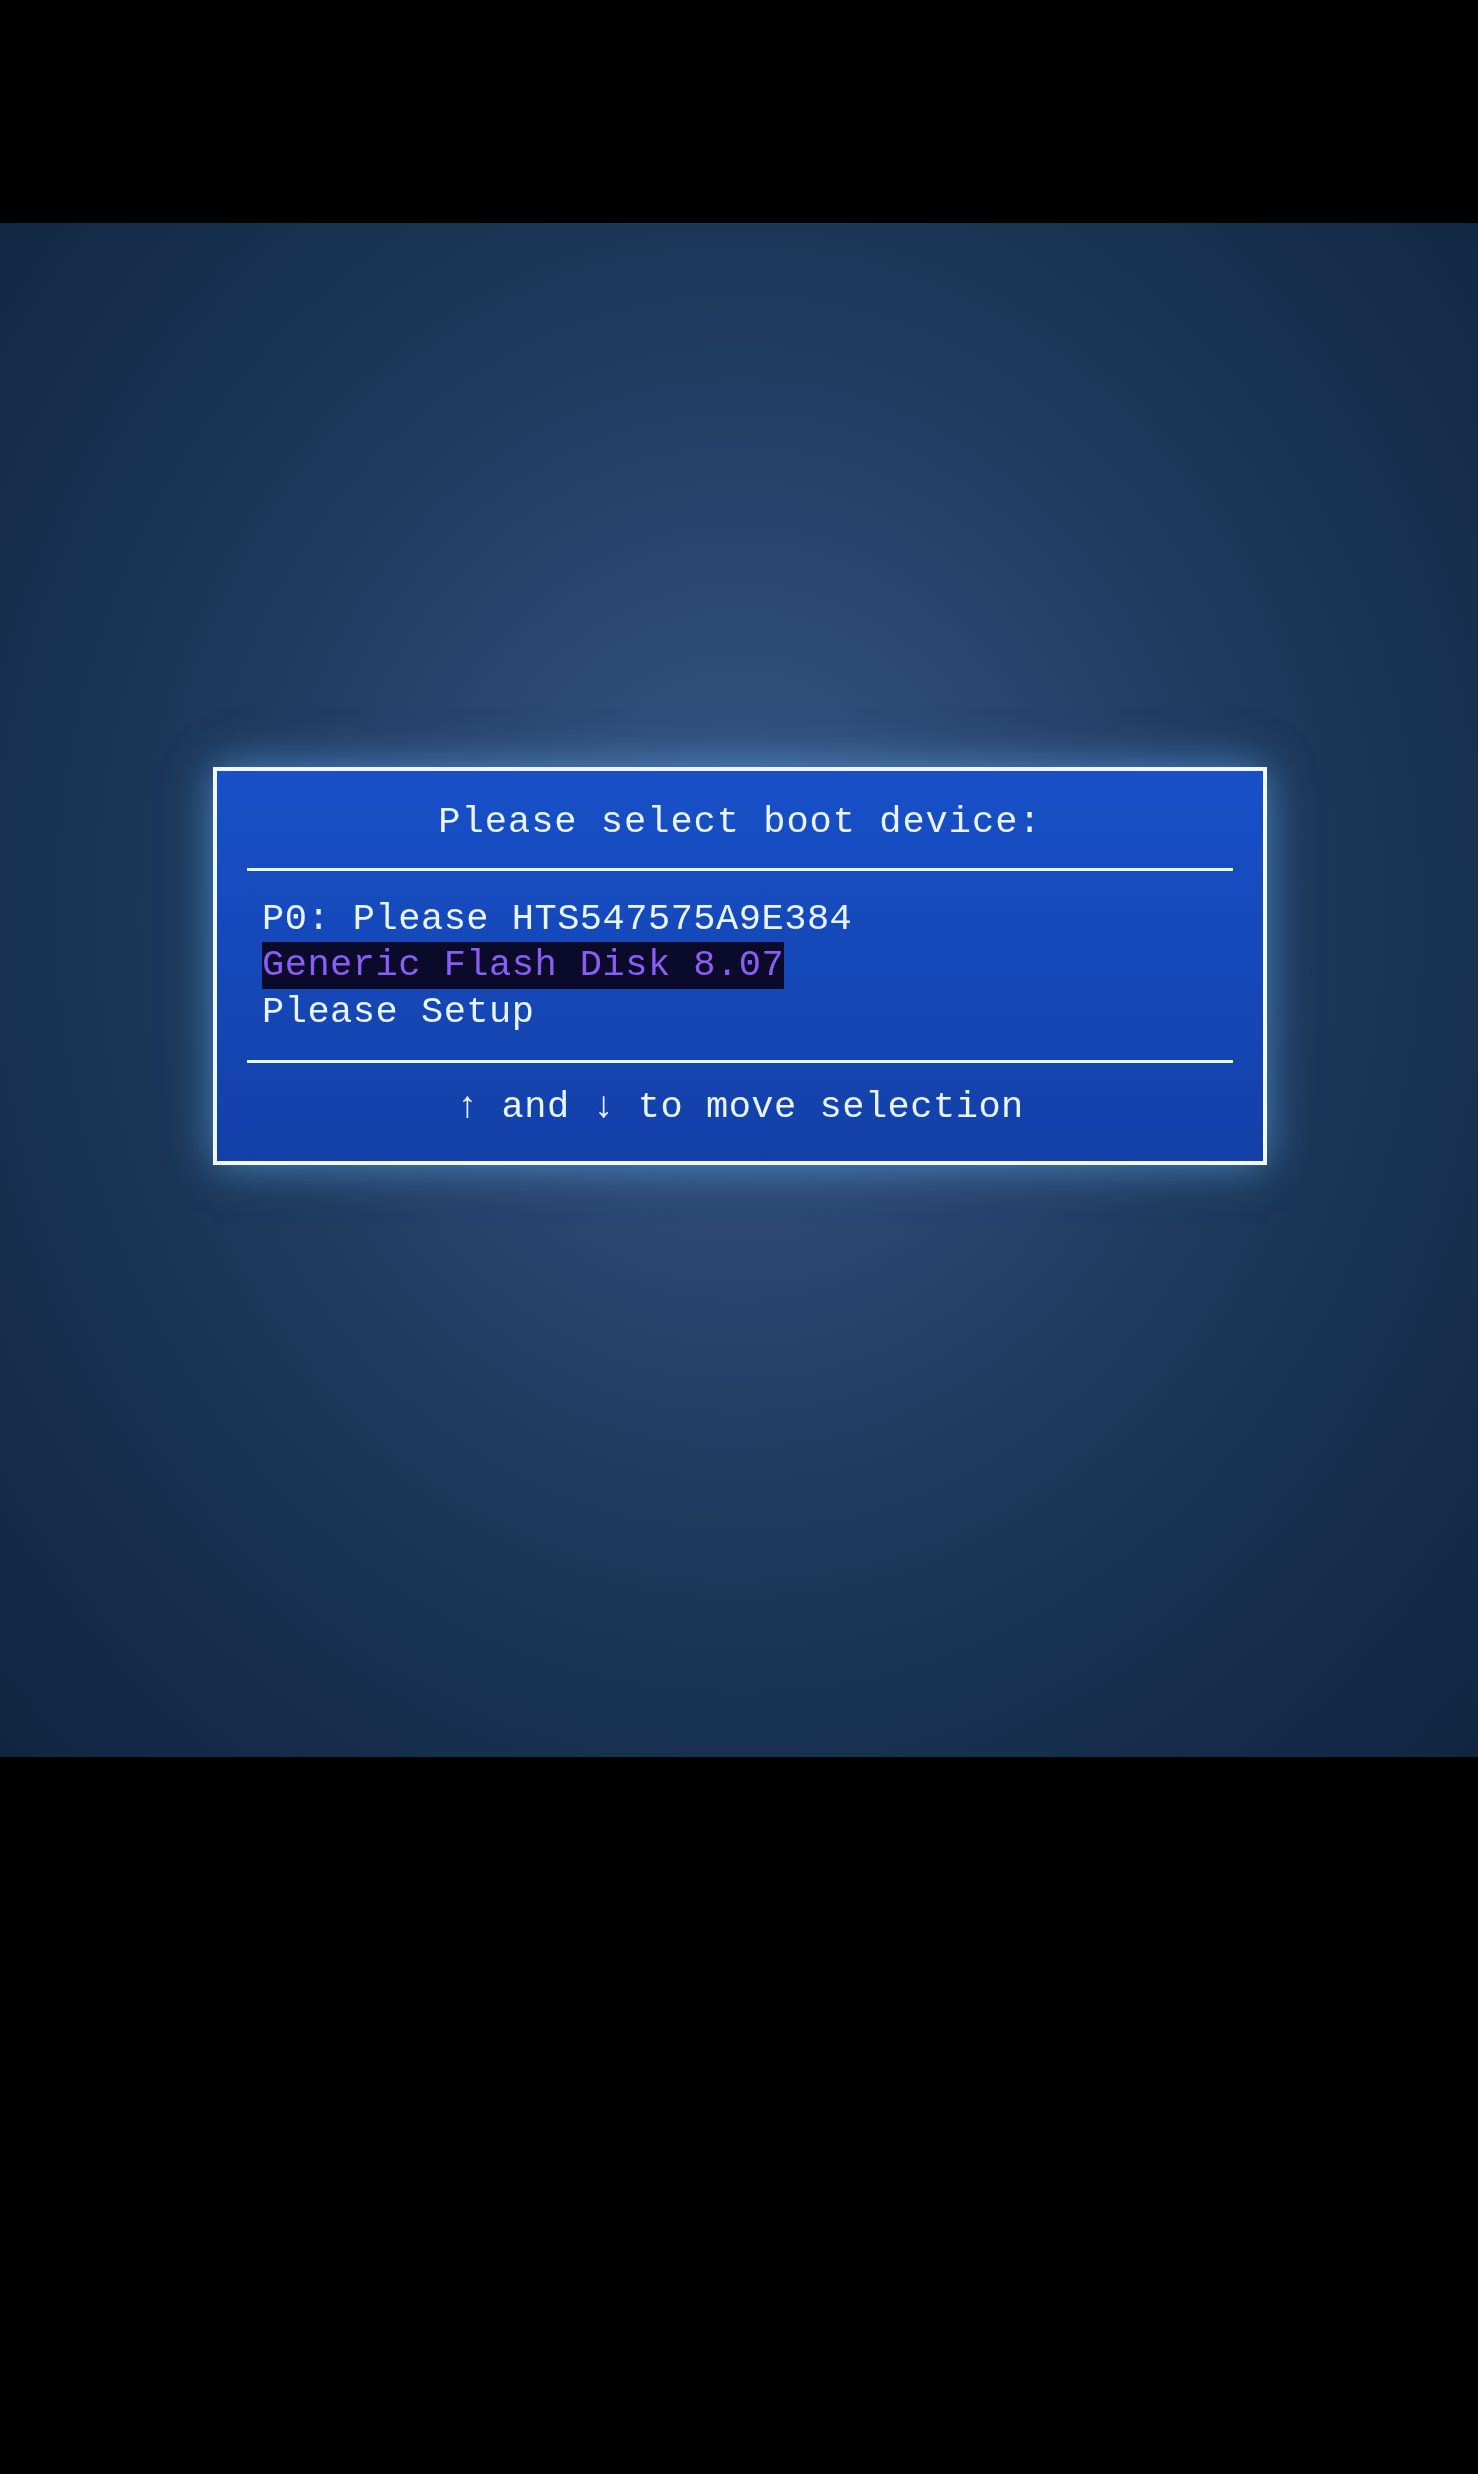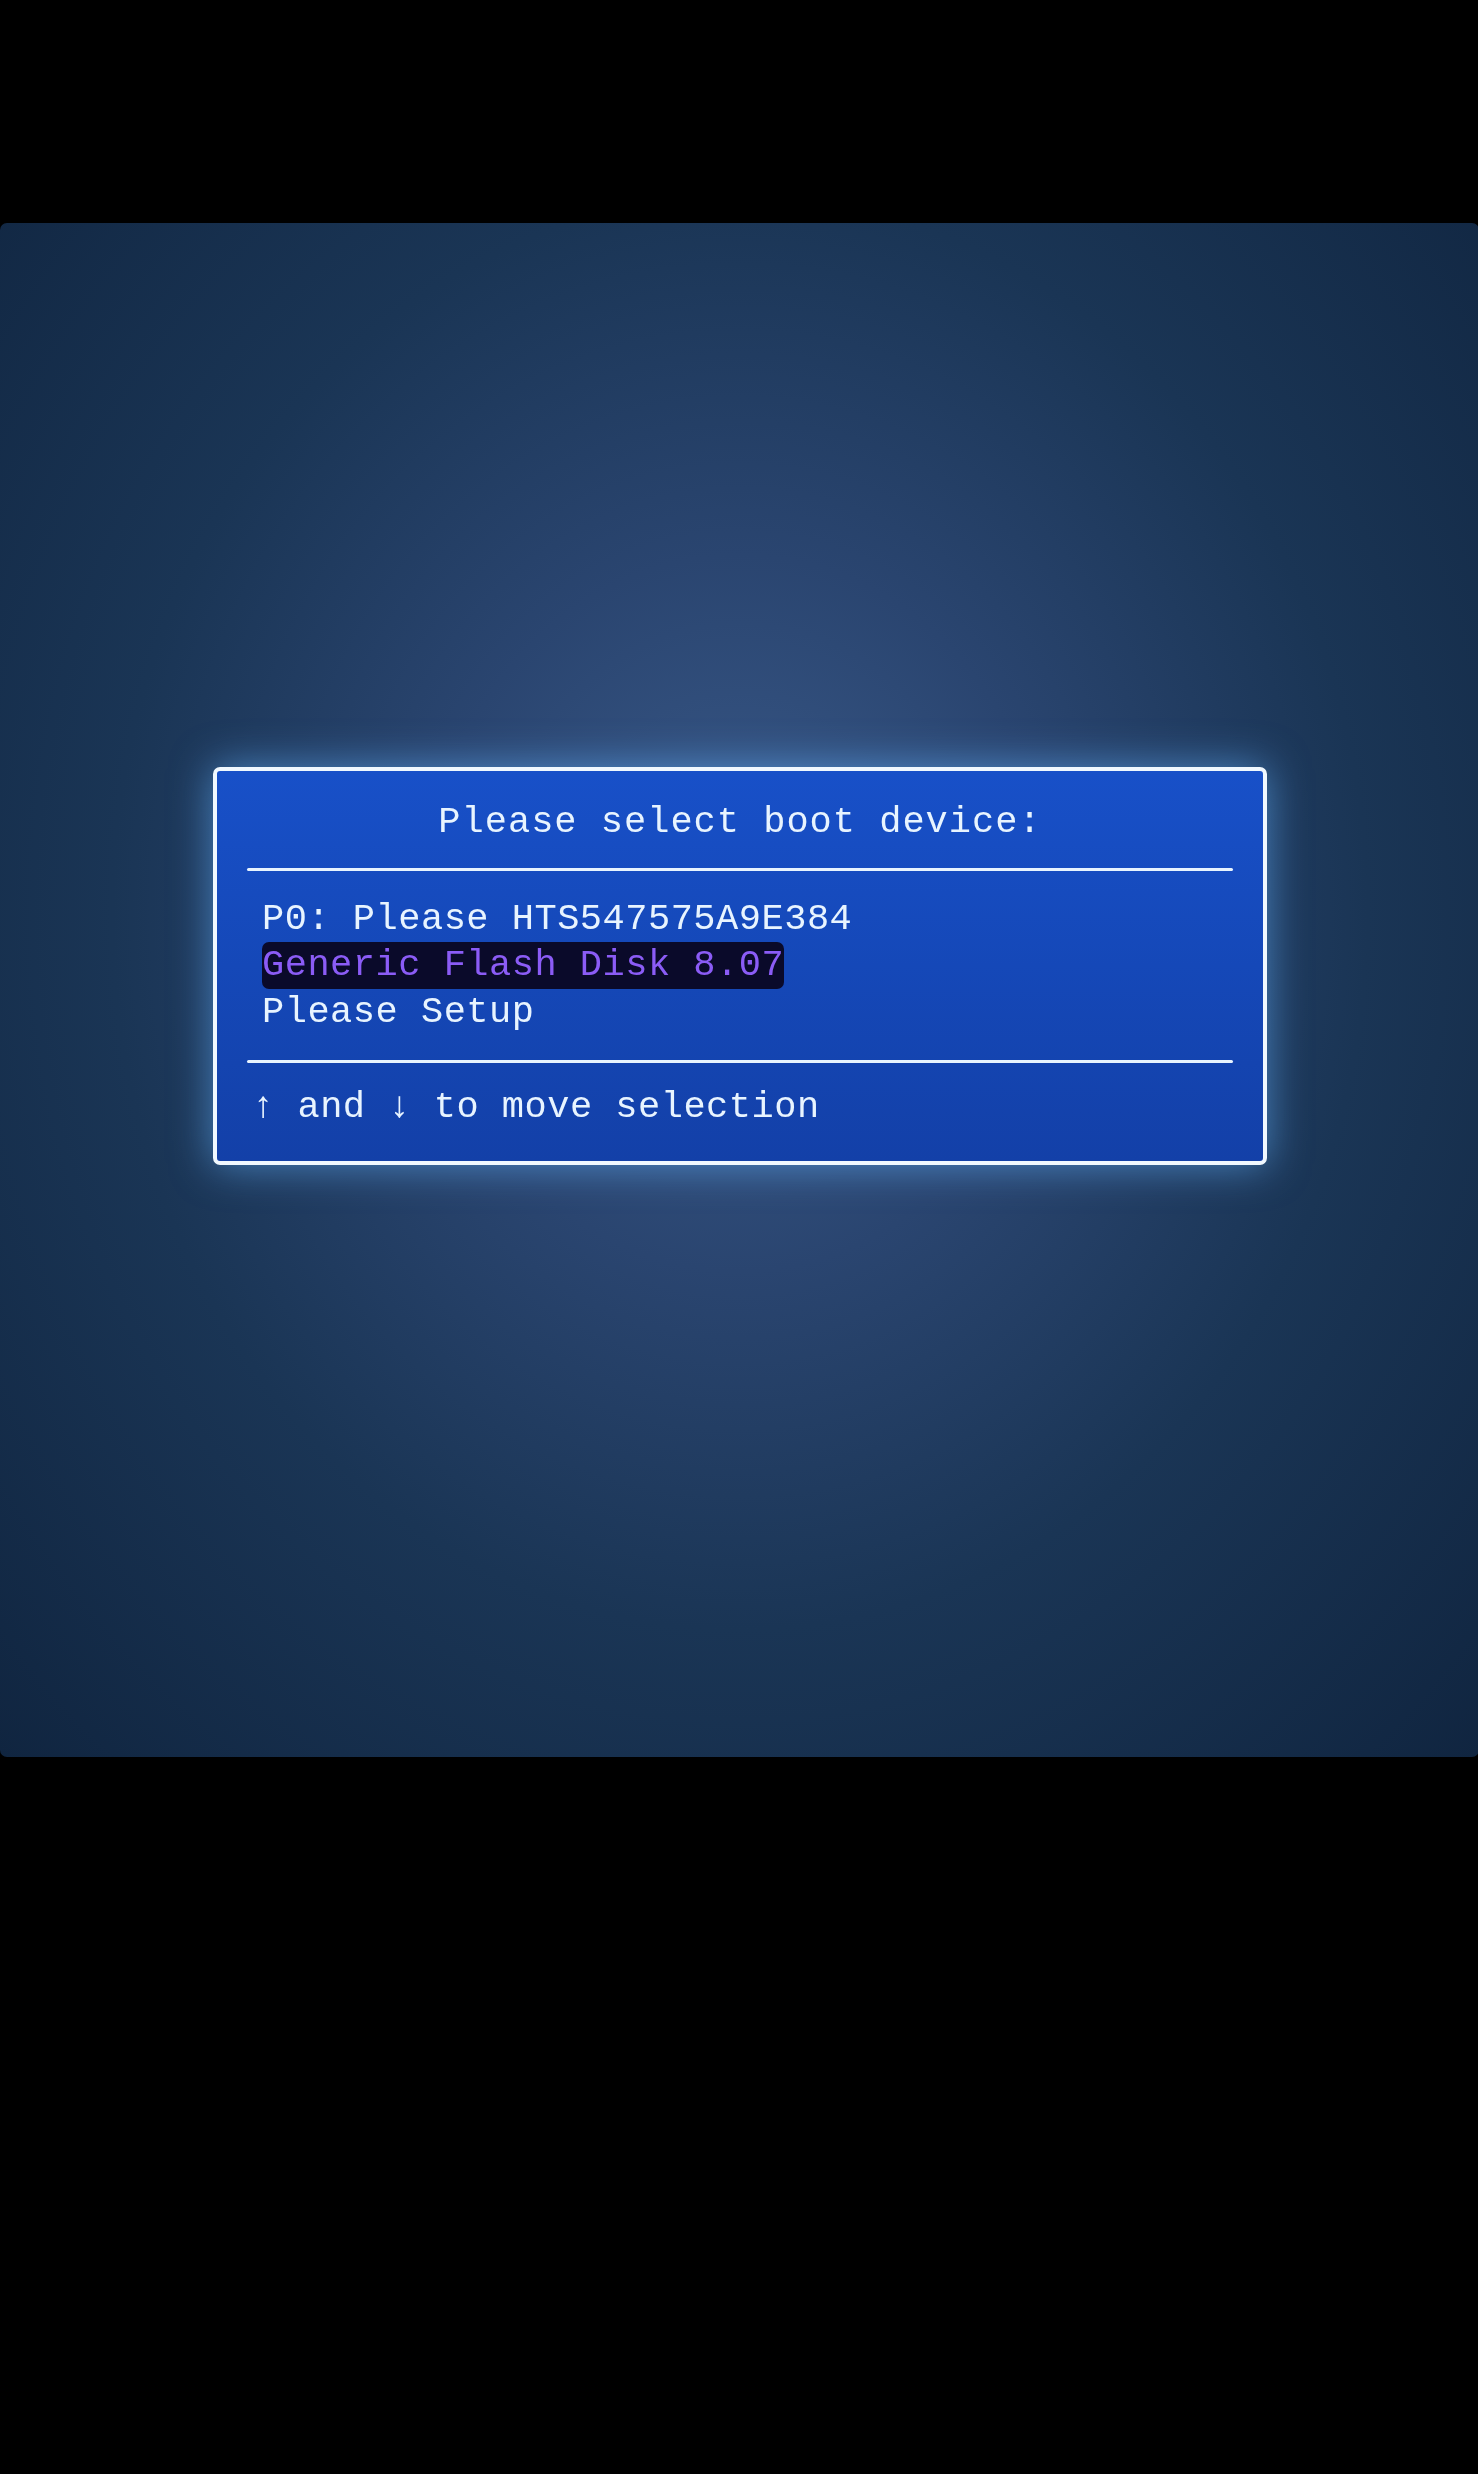--- a/index.html
+++ b/index.html
@@ -1,19 +1,18 @@
 <!DOCTYPE html>
 <html style="font-size:8px"><head>
   <meta charset="utf-8">
   <style>
     * {
       margin: 0;
       padding: 0;
       box-sizing: border-box;
-      border-radius: 7px;
     }
     
     body {
       width: 1479px;
       height: 2629px;
       background: #000;
       font-family: 'Courier New', monospace;
       position: relative;
       overflow: hidden;
     }
@@ -71,20 +70,21 @@
     }
     
     .device-item.selected {
       background: #0a0a2a;
       color: #8b5cf6;
       display: inline-block;
     }
     
     .help-section {
       padding: 20px 20px 15px 20px;
+      text-align: center;
     }
     
     .help-line {
       color: #e8f4ff;
       font-size: 37px;
       line-height: 1.3;
       letter-spacing: 0.5px;
     }
     
     .arrow-icon {

